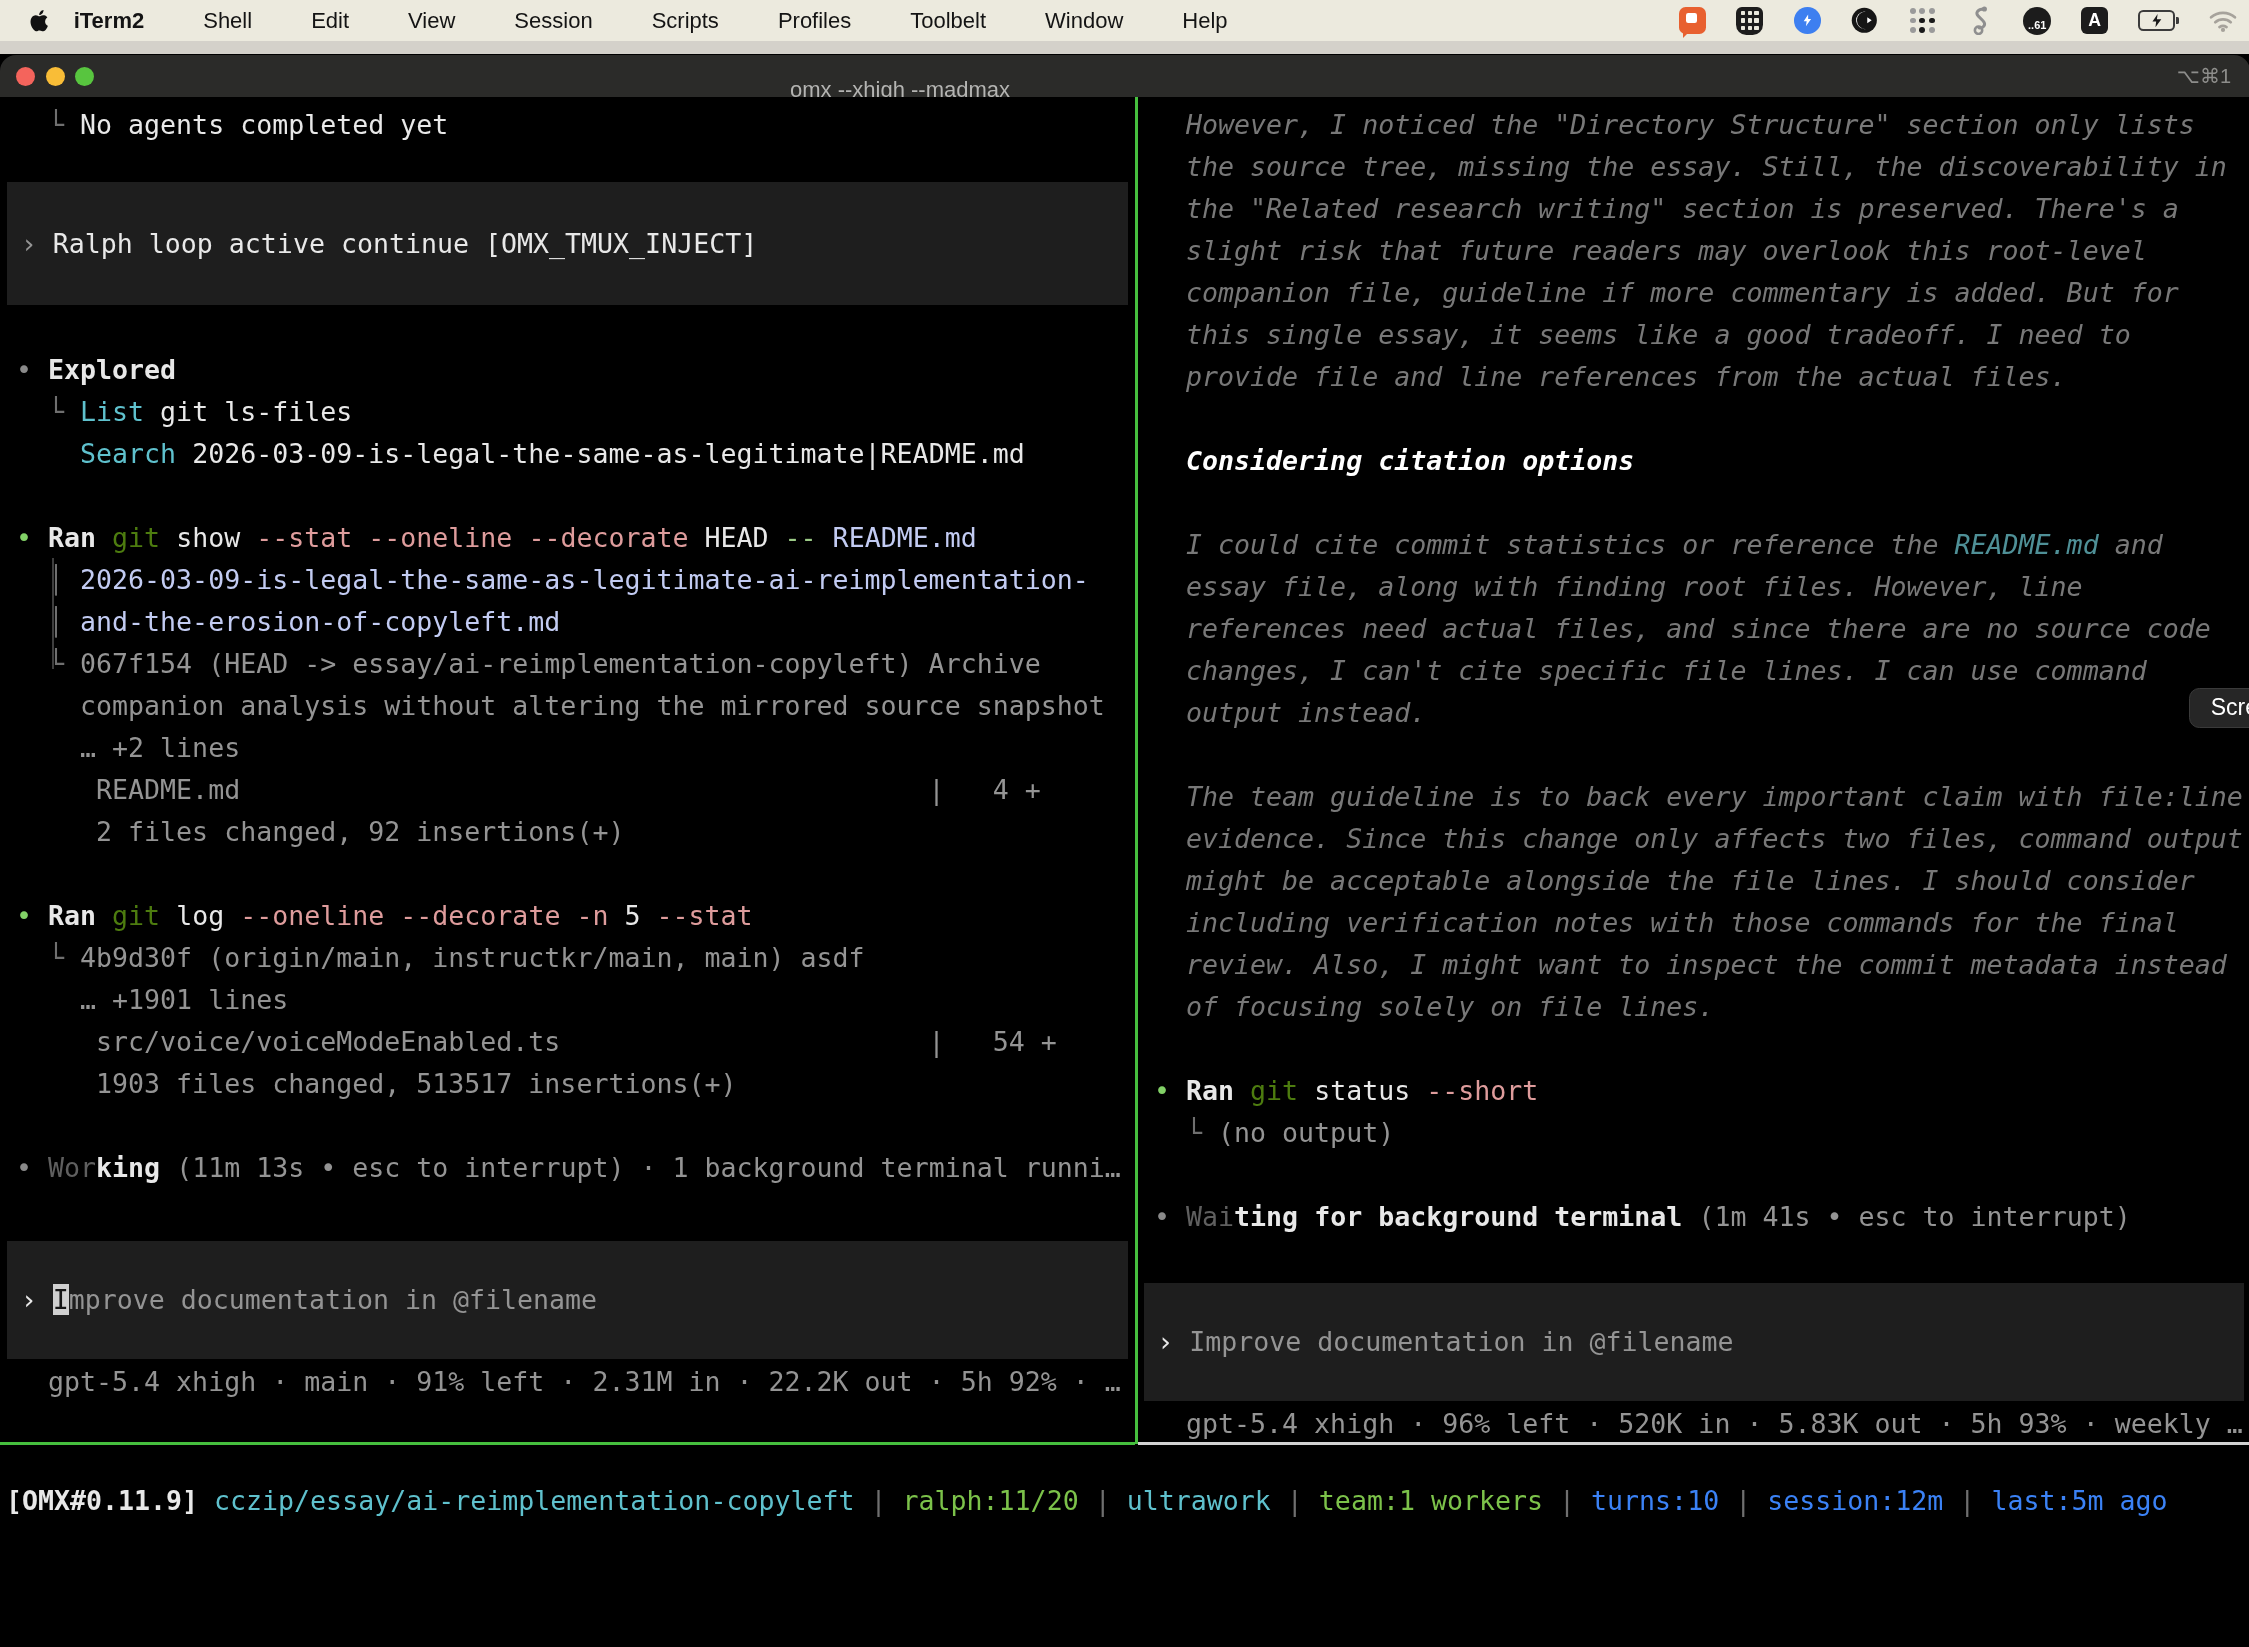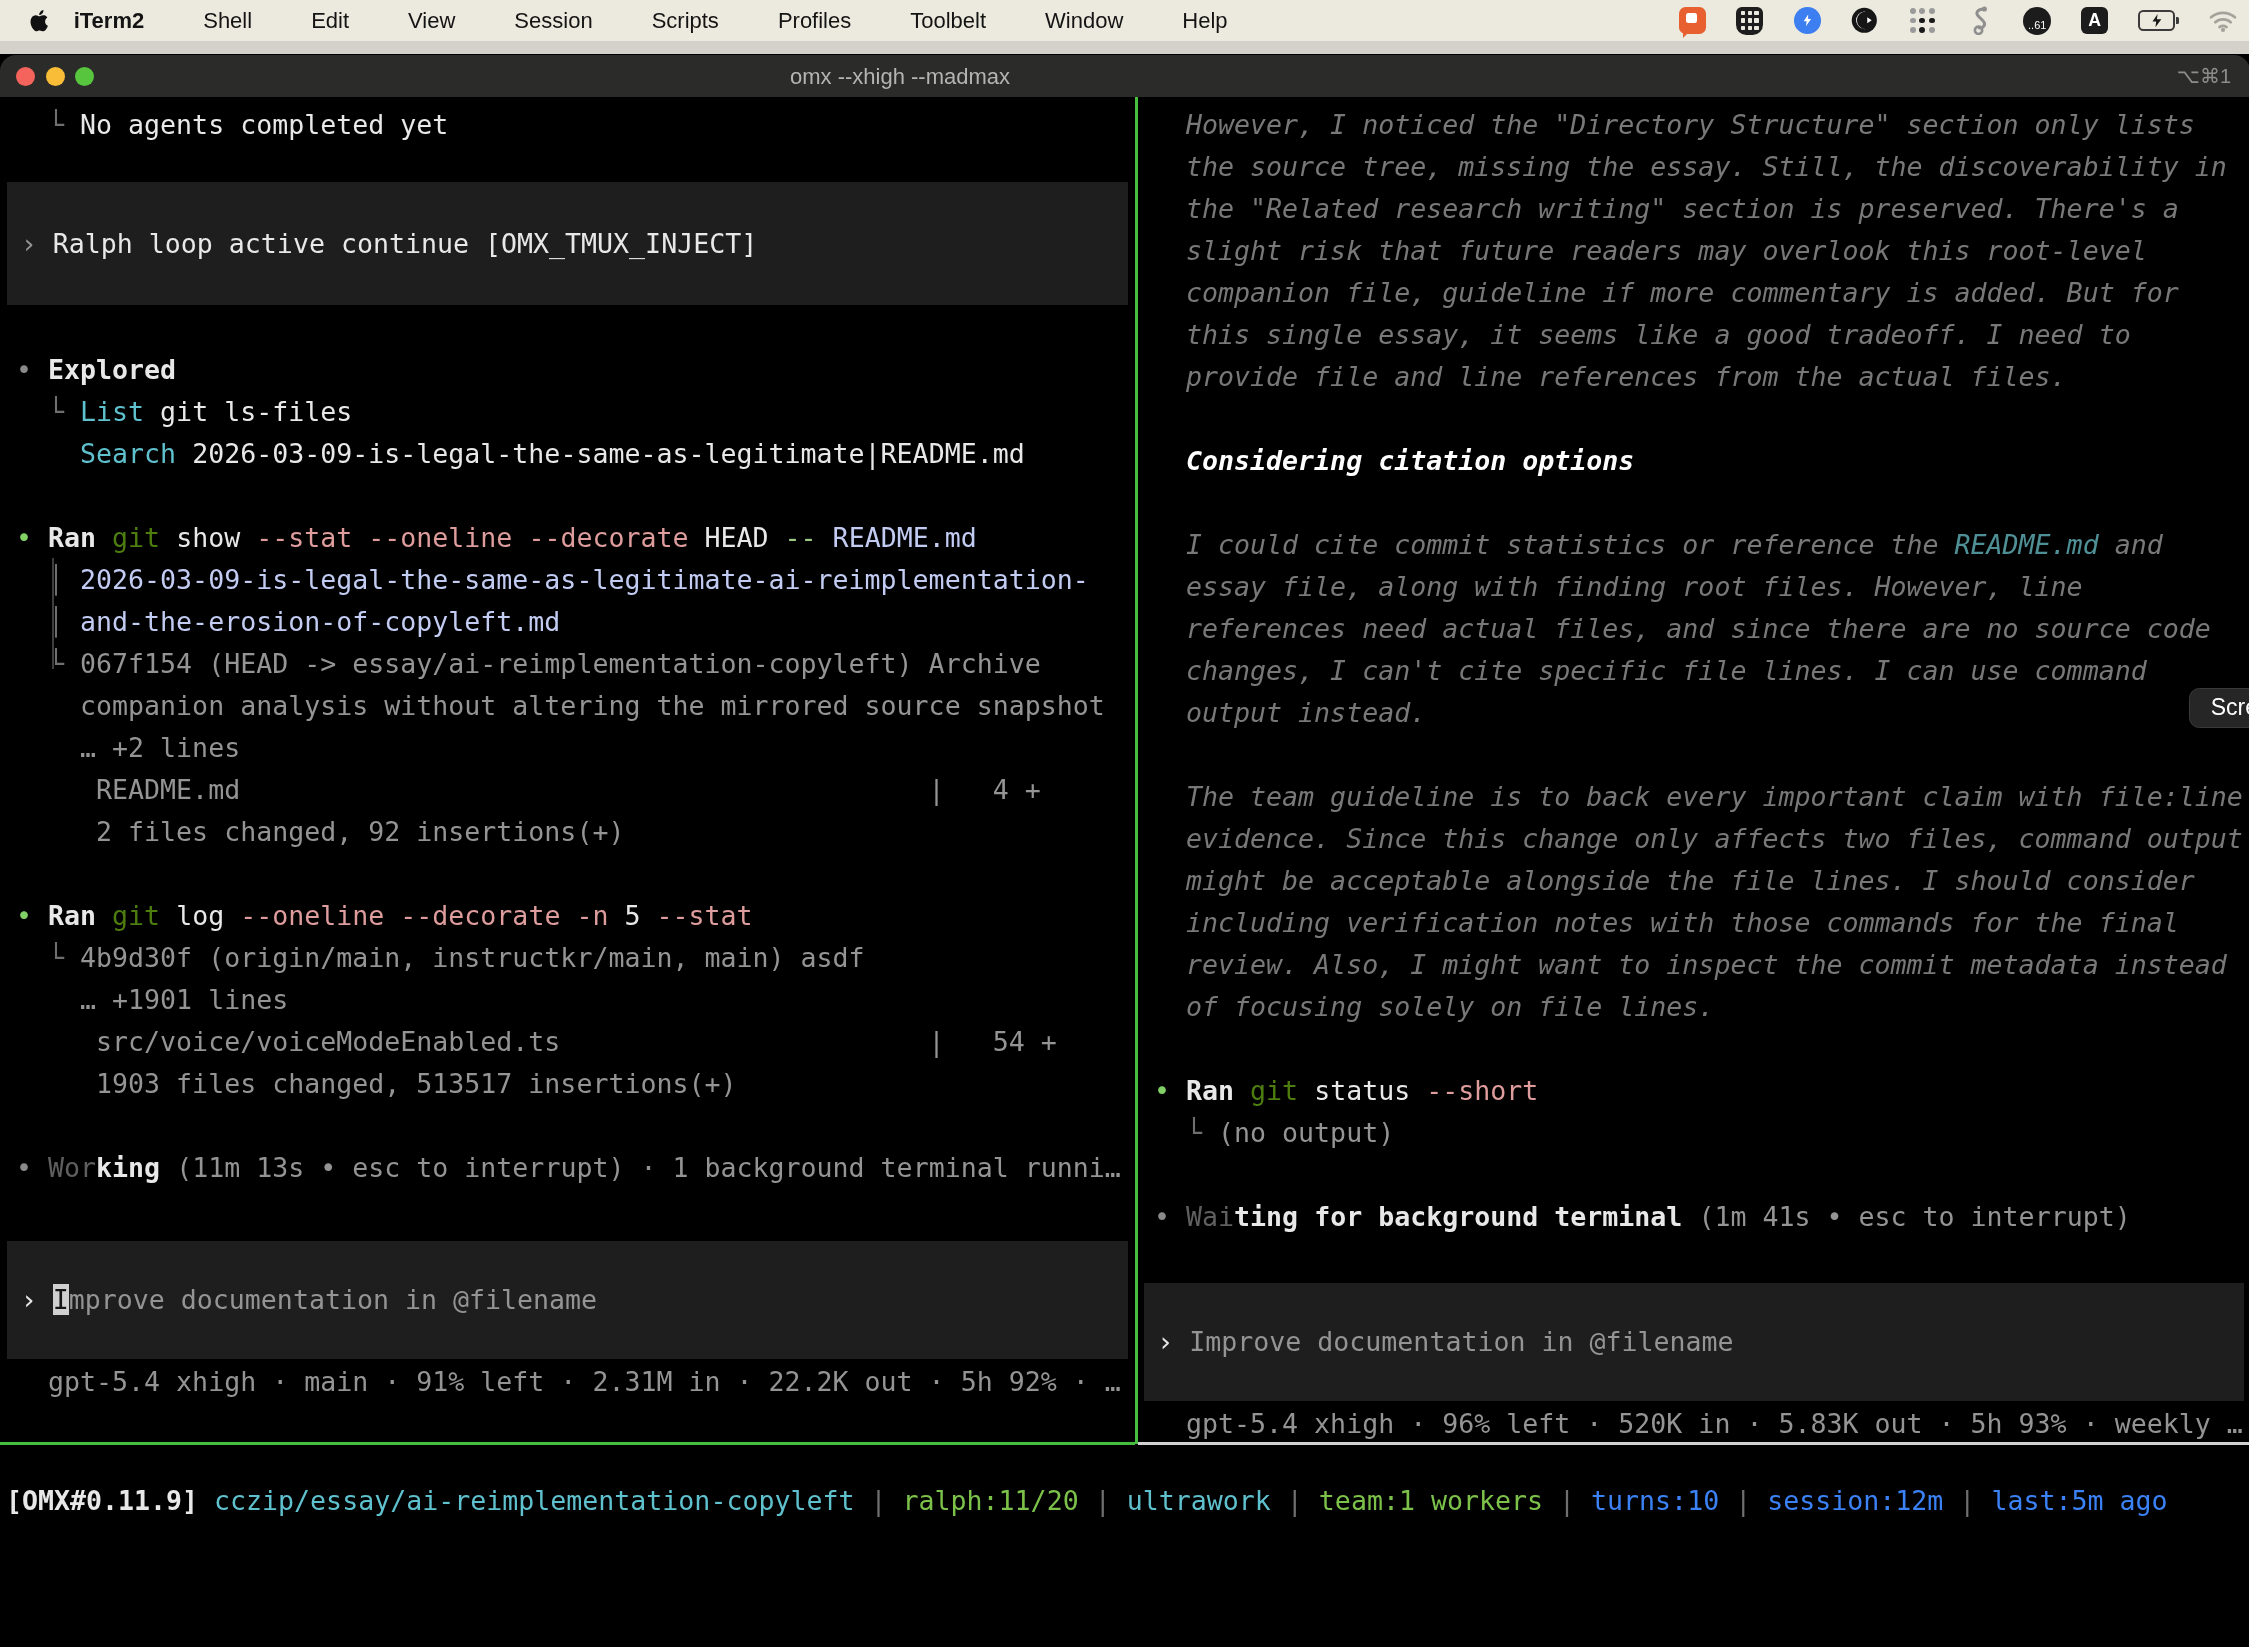--- a/index.html
+++ b/index.html
@@ -15,21 +15,21 @@
   .menu-status{position:absolute;right:13.3px;top:0;height:41px;display:flex;align-items:center;gap:29.5px;}
   .mi{width:28px;height:28px;display:flex;align-items:center;justify-content:center;}
   
   .desktop-strip{position:absolute;left:0;top:41px;width:2250px;height:13.3px;background:#d4d1ca;}
   .titlebar{position:absolute;left:0;top:55px;width:2250px;height:43px;background:#2b2b29;
             border-radius:16px 16px 0 0;}
   .tl-dot{position:absolute;top:67px;width:19px;height:19px;border-radius:50%;}
   .dot-red{left:16px;background:#f4645c;}
   .dot-yellow{left:46px;background:#f9bd37;}
   .dot-green{left:75px;background:#58c53f;}
-  .win-title{position:absolute;top:55px;left:0;width:1800px;height:43px;line-height:43px;
+  .win-title{position:absolute;top:68px;left:0;width:1800px;height:43px;line-height:43px;
              text-align:center;color:#b4b4b2;font-size:22px;}
   .win-shortcut{position:absolute;top:55px;right:19px;height:43px;line-height:43px;
                 color:#8d8d8b;font-size:20px;}
   
   .terminal{position:absolute;left:0;top:97px;width:2250px;height:1550px;background:#000;}
   .pane{position:absolute;top:0;height:1345px;overflow:hidden;}
   .pane.left{left:0;width:1135px;}
   .pane.right{left:1138px;width:1112px;}
   .tl{height:42px;line-height:42px;white-space:pre;font-family:"DejaVu Sans Mono", monospace;
       font-size:26.6px;padding-left:16px;color:#969696;}
@@ -83,21 +83,21 @@
                    border-bottom:7.4px solid transparent;}
   .ic-keyboard{width:26.6px;height:28px;background:#1d1d1d;border-radius:5.9px 5.9px 10.3px 10.3px;
                display:grid;grid-template-columns:repeat(3,1fr);place-items:center;padding:3px;box-sizing:border-box;}
   .ic-keyboard i{width:4.4px;height:4.4px;background:#ecead e;background:#eceade;border-radius:0.7px;}
   .ic-blue{width:26.6px;height:26.6px;background:#3d7ff0;border-radius:50%;display:flex;align-items:center;justify-content:center;}
   .ic-dots{display:grid;grid-template-columns:repeat(3,1fr);gap:3.7px;}
   .ic-dots i{width:5.9px;height:5.9px;border-radius:50%;}
   .ic-a{width:26.6px;height:26.6px;background:#1c1c1c;border-radius:5.9px;color:#fff;font-weight:bold;
         font-size:17.7px;display:flex;align-items:center;justify-content:center;}
   .ic-gauge{width:28px;height:28px;background:#1c1c1c;border-radius:50%;color:#fff;font-size:11px;
-            display:flex;align-items:flex-end;justify-content:center;padding-bottom:3.7px;box-sizing:border-box;}
+            display:flex;align-items:flex-end;justify-content:center;padding-bottom:3.7px;box-sizing:border-box;font-weight:bold;}
   .battery{display:flex;align-items:center;}
   .bat-body{width:34px;height:17.7px;border:2.2px solid #3c3c3c;border-radius:5.2px;position:relative;
             display:flex;align-items:center;justify-content:center;}
   .bat-nub{width:3px;height:7.4px;background:#3c3c3c;border-radius:0 1.5px 1.5px 0;margin-left:1.5px;}
 </style>
 </head>
 <body>
 
 <div class="menubar">
   <svg class="apple" viewBox="0 0 24 24">

